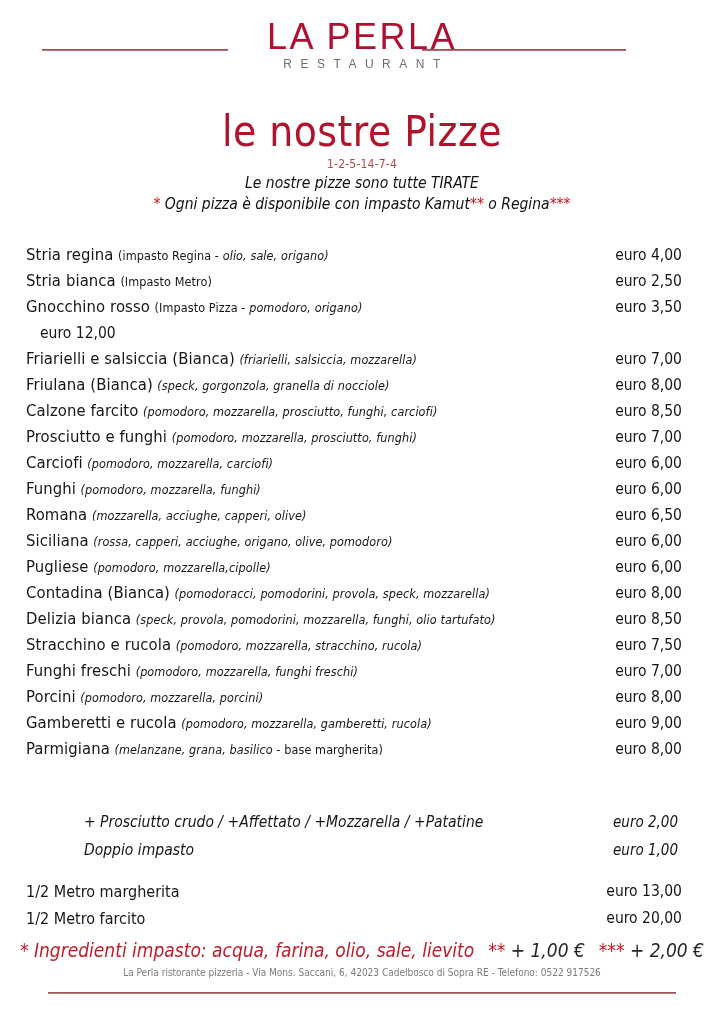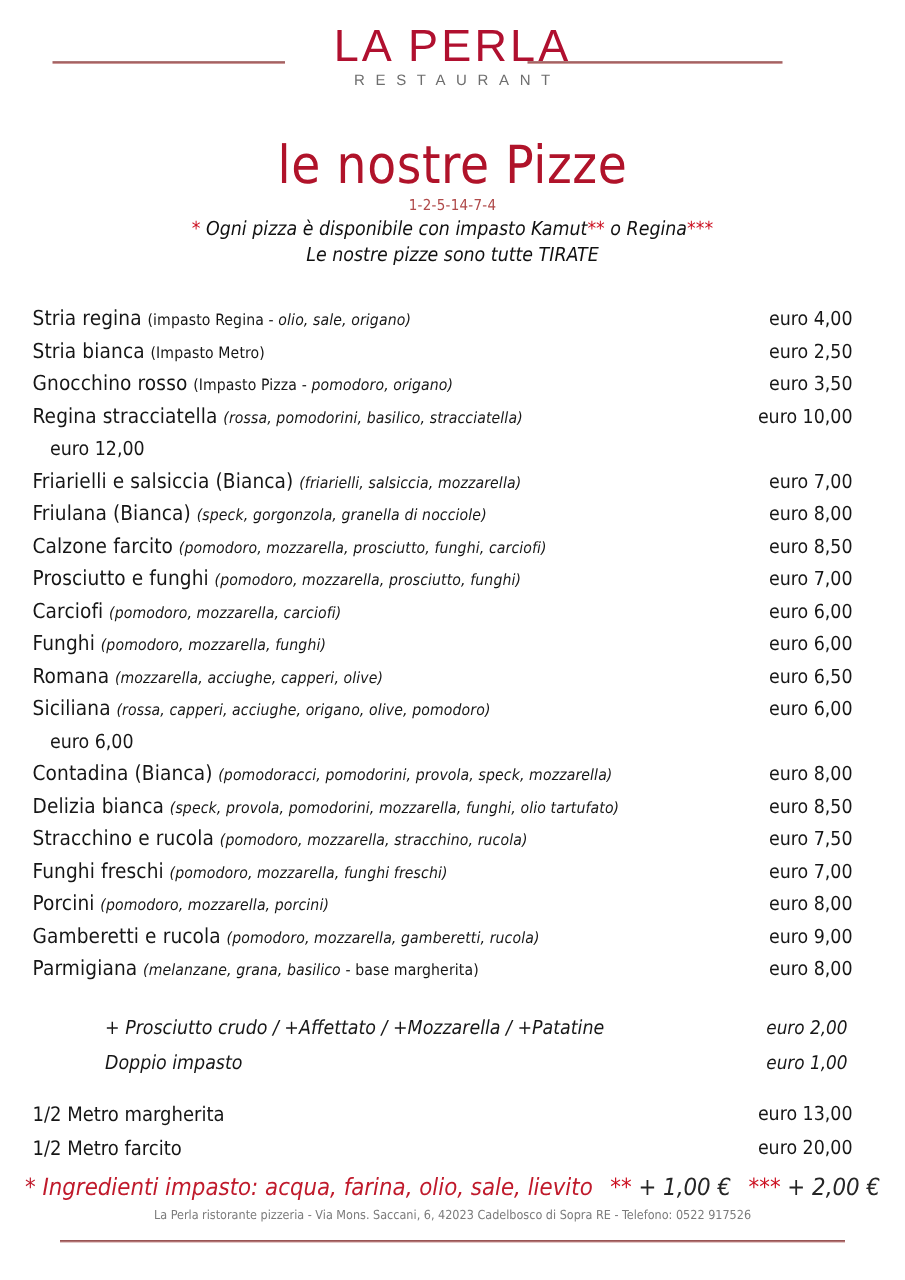--- a/index.html
+++ b/index.html
@@ -220,48 +220,44 @@
     <div class="logo-center">
       <span class="logo-name">LA PERLA</span>
       <span class="logo-sub">RESTAURANT</span>
     </div>
   </div>
 
   <div class="title-block">
     <div class="menu-title">le nostre Pizze</div>
     <div class="allergens">1-2-5-14-7-4</div>
     <div class="subtitle">
+      <span>Le nostre pizze sono tutte TIRATE</span>
+    </div>
+    <div class="subtitle">
       <span class="ast">* </span><span>Ogni pizza è disponibile con impasto Kamut</span><span class="ast">**</span><span> o Regina</span><span class="ast">***</span>
-    </div>
-    <div class="subtitle">
-      <span>Le nostre pizze sono tutte TIRATE</span>
     </div>
   </div>
 
   <div class="menu-list">
 
     <div class="menu-row">
       <span class="row-left"><span class="item-name">Stria regina</span> <span class="item-desc"><span class="upright">(impasto Regina - </span><span>olio, sale, origano)</span></span></span>
       <span class="item-price">euro 4,00</span>
     </div>
 
     <div class="menu-row">
       <span class="row-left"><span class="item-name">Stria bianca</span> <span class="item-desc"><span class="upright">(Impasto Metro)</span><span></span></span></span>
       <span class="item-price">euro 2,50</span>
     </div>
 
     <div class="menu-row">
       <span class="row-left"><span class="item-name">Gnocchino rosso</span> <span class="item-desc"><span class="upright">(Impasto Pizza - </span><span>pomodoro, origano)</span></span></span>
       <span class="item-price">euro 3,50</span>
     </div>
 
-    <div class="menu-row">
-      <span class="row-left"><span class="item-name">Regina stracciatella</span> <span class="item-desc">(rossa, pomodorini, basilico, stracciatella)</span></span>
-      <span class="item-price">euro 10,00</span>
-    </div>
 
     <div class="menu-row">
       <span class="item-price">euro 12,00</span>
     </div>
 
     <div class="menu-row">
       <span class="row-left"><span class="item-name">Friarielli e salsiccia (Bianca)</span> <span class="item-desc">(friarielli, salsiccia, mozzarella)</span></span>
       <span class="item-price">euro 7,00</span>
     </div>
 
@@ -294,20 +290,21 @@
       <span class="row-left"><span class="item-name">Romana</span> <span class="item-desc">(mozzarella, acciughe, capperi, olive)</span></span>
       <span class="item-price">euro 6,50</span>
     </div>
 
     <div class="menu-row">
       <span class="row-left"><span class="item-name">Siciliana</span> <span class="item-desc">(rossa, capperi, acciughe, origano, olive, pomodoro)</span></span>
       <span class="item-price">euro 6,00</span>
     </div>
 
     <div class="menu-row">
+      <span class="row-left"><span class="item-name">Pugliese</span> <span class="item-desc">(pomodoro, mozzarella,cipolle)</span></span>
       <span class="item-price">euro 6,00</span>
     </div>
 
     <div class="menu-row">
       <span class="row-left"><span class="item-name">Contadina (Bianca)</span> <span class="item-desc">(pomodoracci, pomodorini, provola, speck, mozzarella)</span></span>
       <span class="item-price">euro 8,00</span>
     </div>
 
     <div class="menu-row">
       <span class="row-left"><span class="item-name">Delizia bianca</span> <span class="item-desc">(speck, provola, pomodorini, mozzarella, funghi, olio tartufato)</span></span>

